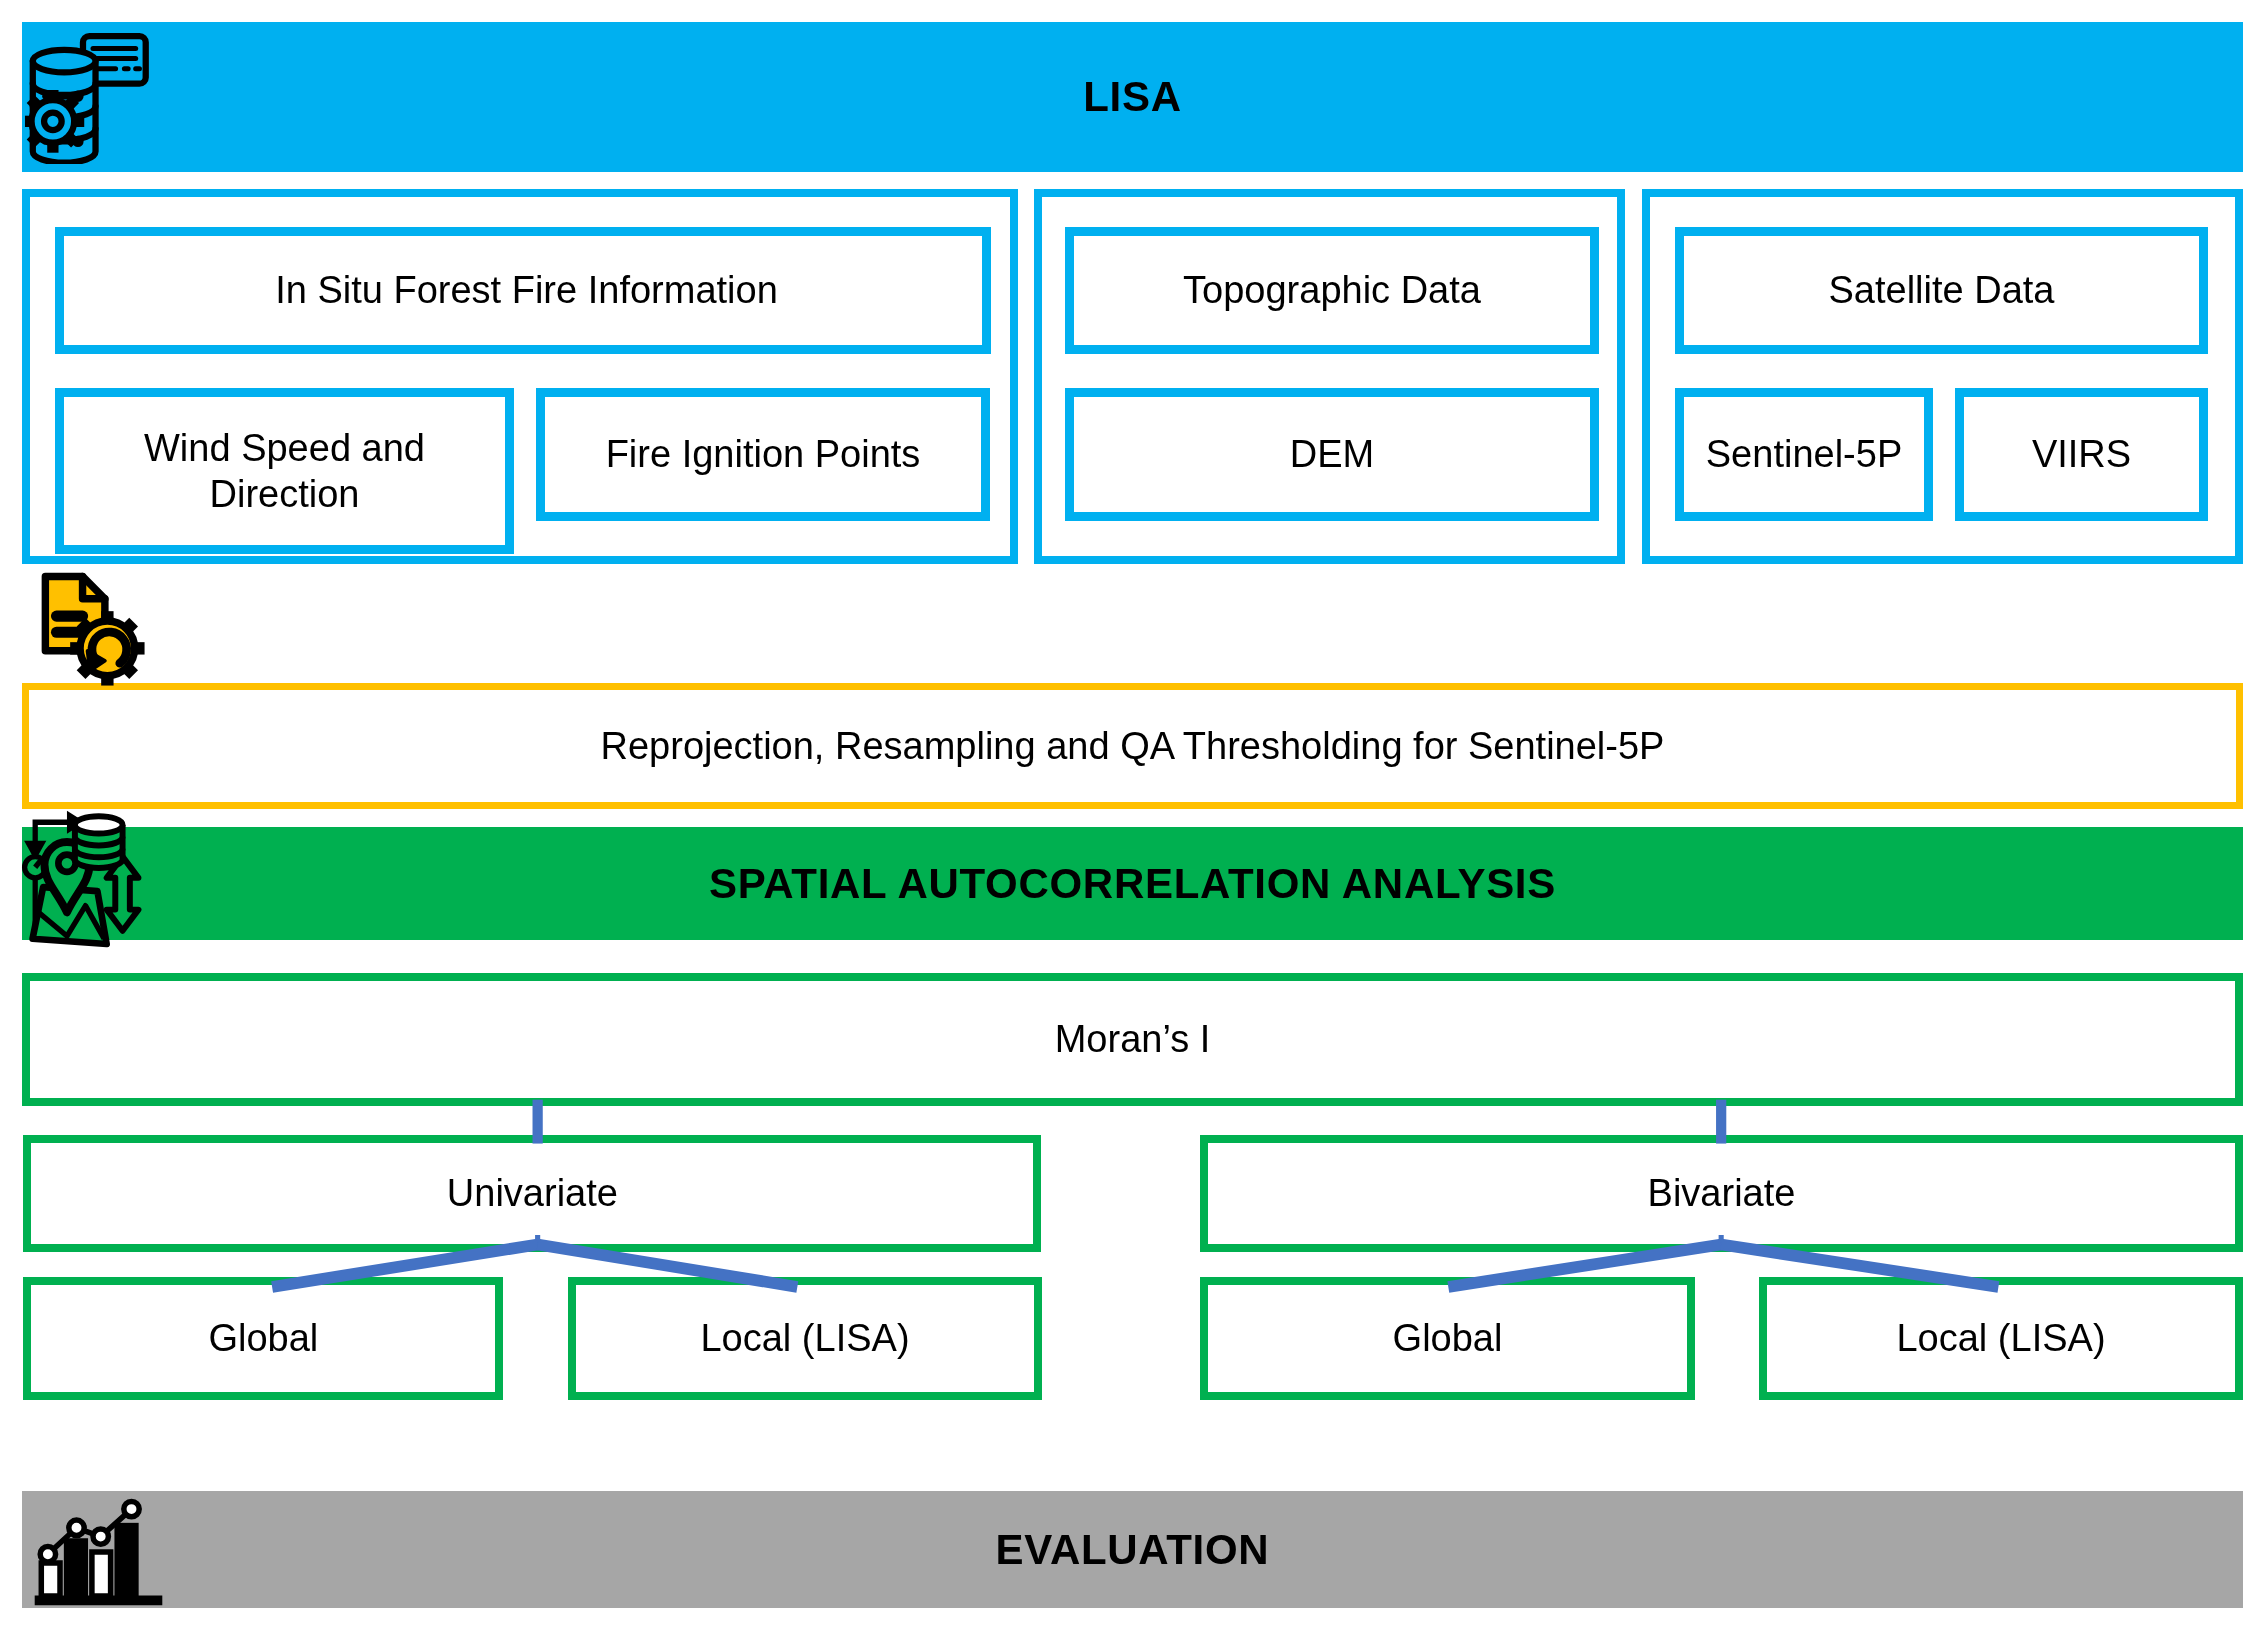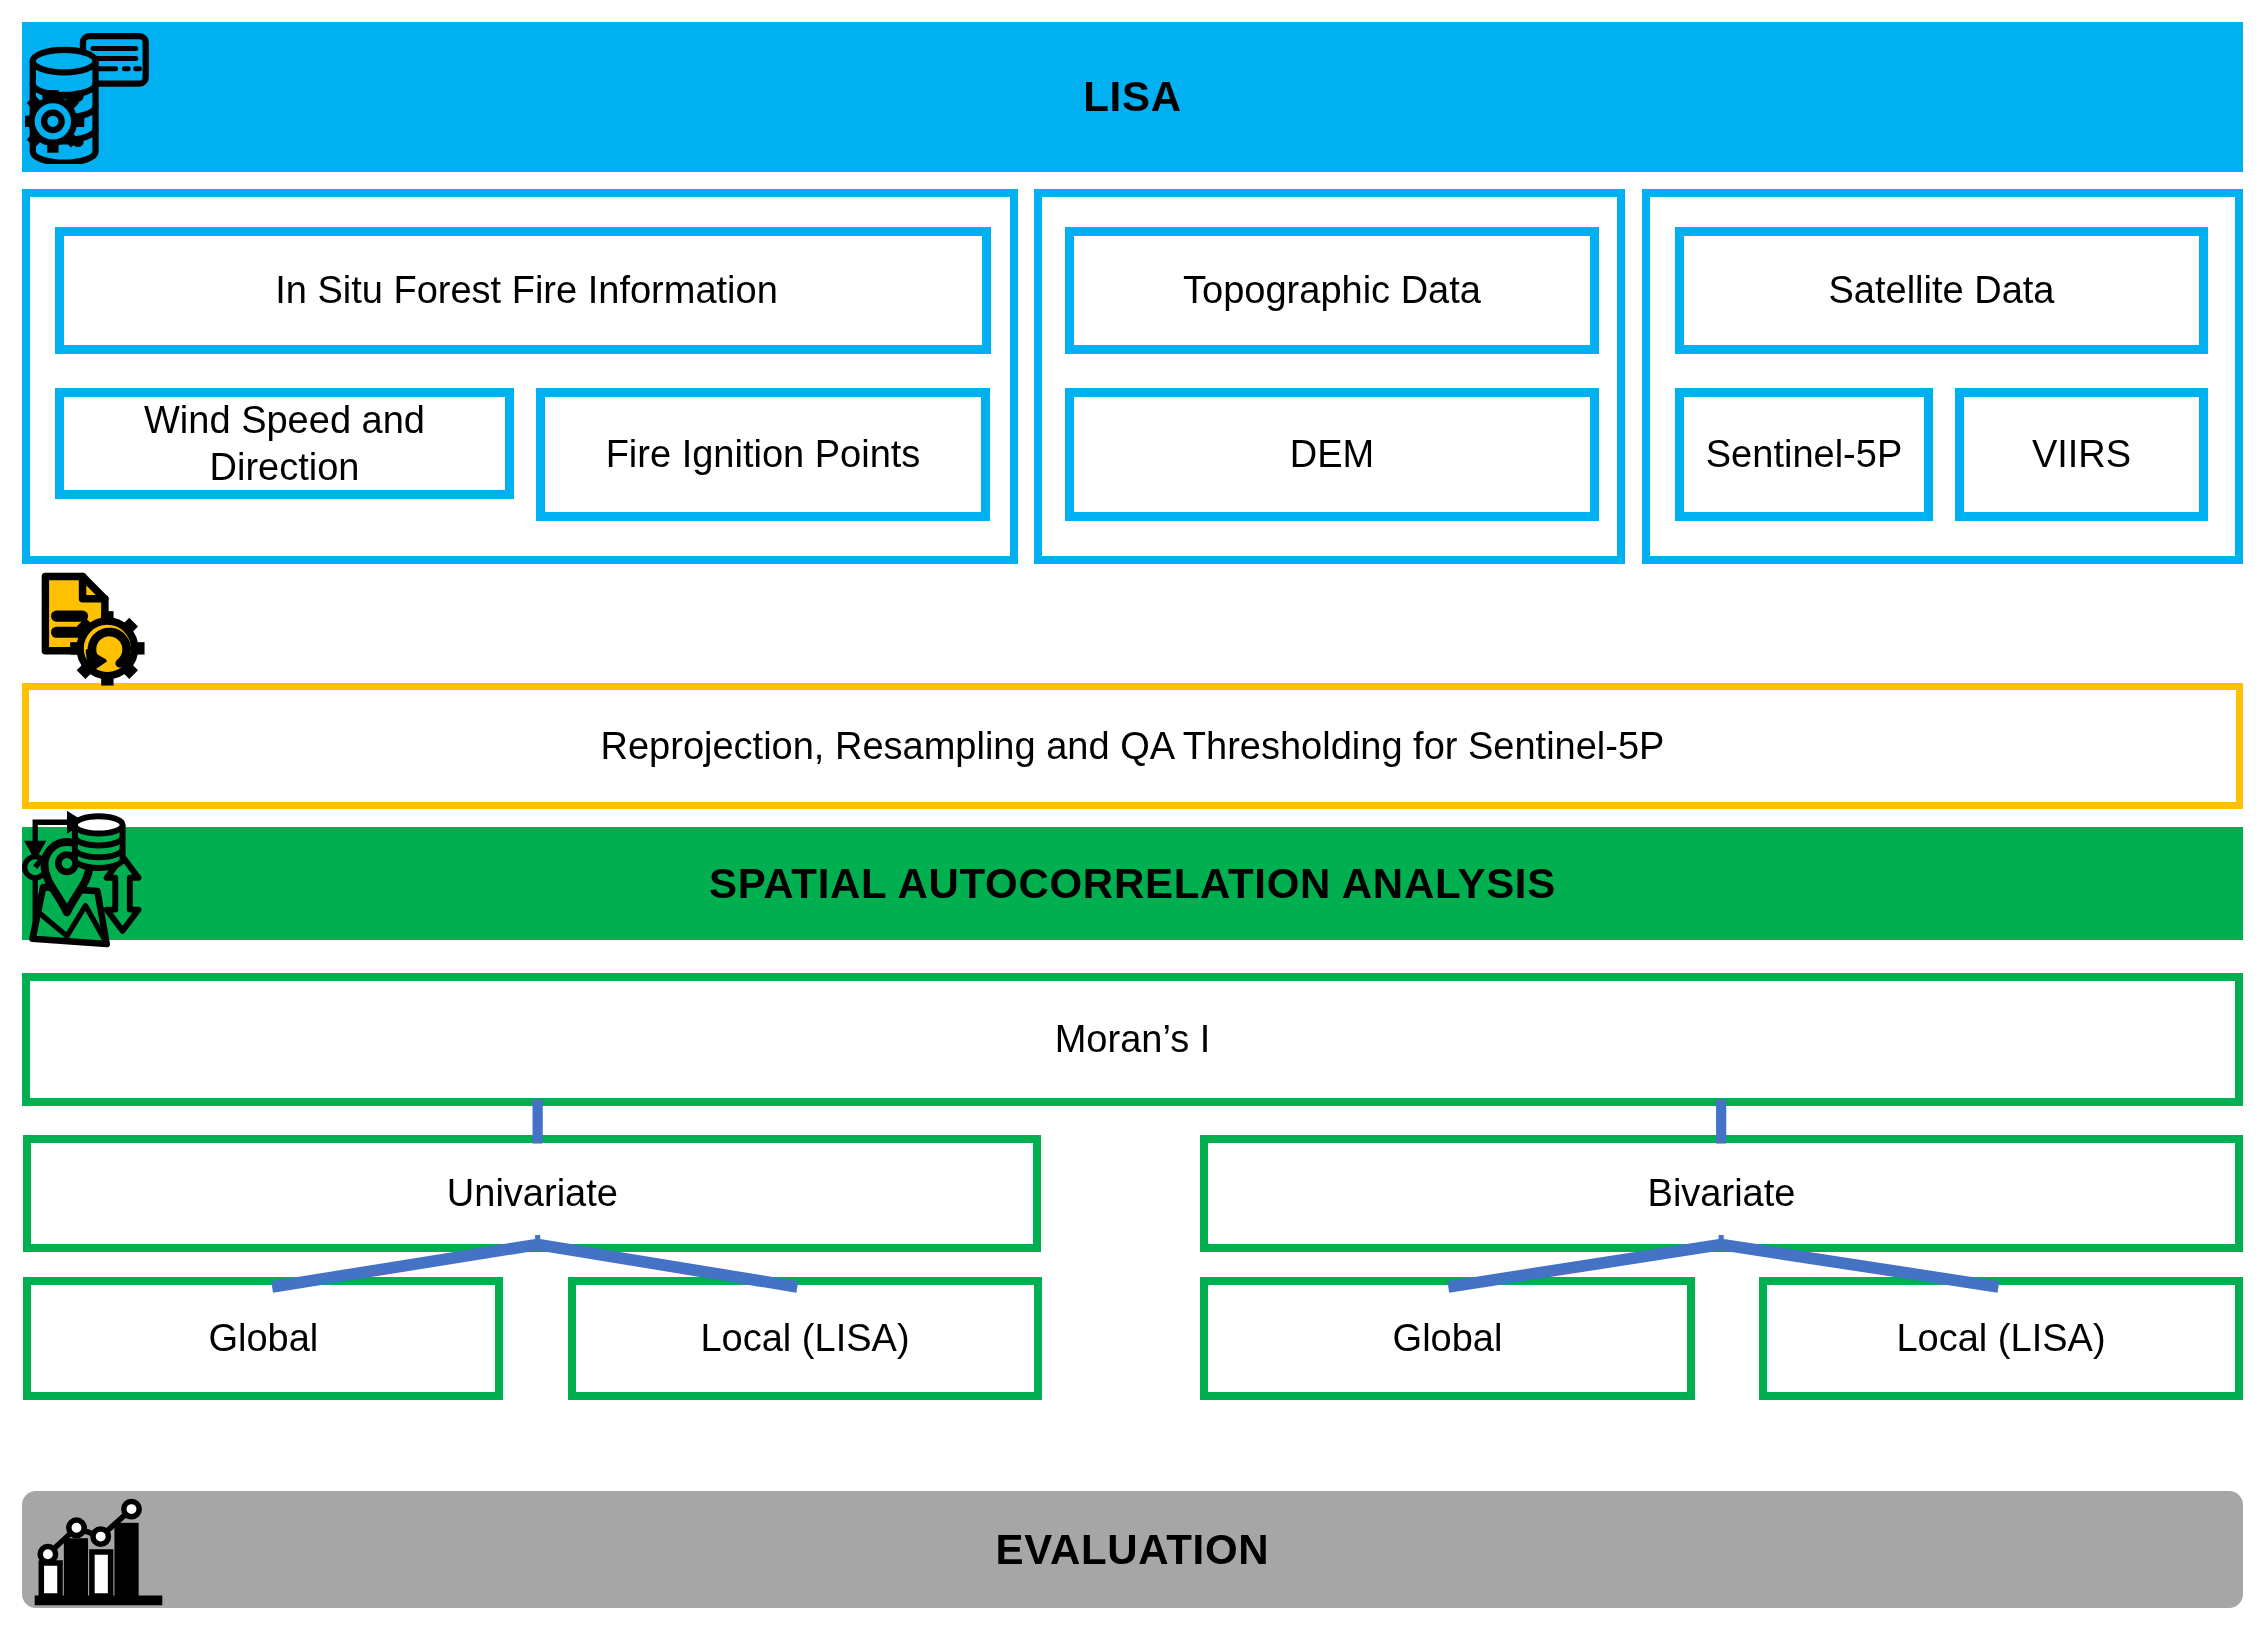--- a/index.html
+++ b/index.html
@@ -68,21 +68,21 @@
     </svg>
   </div>
 
   <div class="panel" style="left:22px;top:189px;width:996px;height:375px;"></div>
   <div class="panel" style="left:1034px;top:189px;width:591px;height:375px;"></div>
   <div class="panel" style="left:1642px;top:189px;width:601px;height:375px;"></div>
 
   <div class="box b-cyan" style="left:55px;top:227px;width:936px;height:127px;padding-left:7px;">
     <span>In Situ Forest Fire Information</span>
   </div>
-  <div class="box b-cyan" style="left:55px;top:388px;width:459px;height:111px;">
+  <div class="box b-cyan" style="left:55px;top:388px;width:459px;height:166px;">
     <span class="narrow">Wind Speed and Direction</span>
   </div>
   <div class="box b-cyan" style="left:536px;top:388px;width:454px;height:133px;">
     <span>Fire Ignition Points</span>
   </div>
 
   <div class="box b-cyan" style="left:1065px;top:227px;width:534px;height:127px;">
     <span>Topographic Data</span>
   </div>
   <div class="box b-cyan" style="left:1065px;top:388px;width:534px;height:133px;text-align:right;">
@@ -189,21 +189,21 @@
 
     <line class="conn" x1="735" y1="1688" x2="735" y2="1704" stroke-width="7"></line>
     <line class="conn" x1="735" y1="1701" x2="372" y2="1759" stroke-width="16"></line>
     <line class="conn" x1="735" y1="1701" x2="1090" y2="1759" stroke-width="16"></line>
 
     <line class="conn" x1="2353" y1="1688" x2="2353" y2="1704" stroke-width="7"></line>
     <line class="conn" x1="2353" y1="1701" x2="1980" y2="1759" stroke-width="16"></line>
     <line class="conn" x1="2353" y1="1701" x2="2732" y2="1759" stroke-width="16"></line>
   </svg>
 
-  <div class="band" style="top:1491px;height:117px;background:var(--c-gray);border-radius:14px;">
+  <div class="band" style="top:1491px;height:117px;background:var(--c-gray);">
     <span class="band-title">EVALUATION</span>
   </div>
 
   <div class="icon" style="left:31px;top:1497px;width:157px;height:110px;">
     <svg viewBox="0 0 140 100">
       <g stroke="#000" stroke-width="5">
         <line x1="2" y1="94" x2="118" y2="94" stroke-width="9"></line>
         <rect x="8" y="60" width="17" height="30" fill="#fff"></rect>
         <rect x="31" y="40" width="17" height="50" fill="#000"></rect>
         <rect x="54" y="50" width="17" height="40" fill="#fff"></rect>

